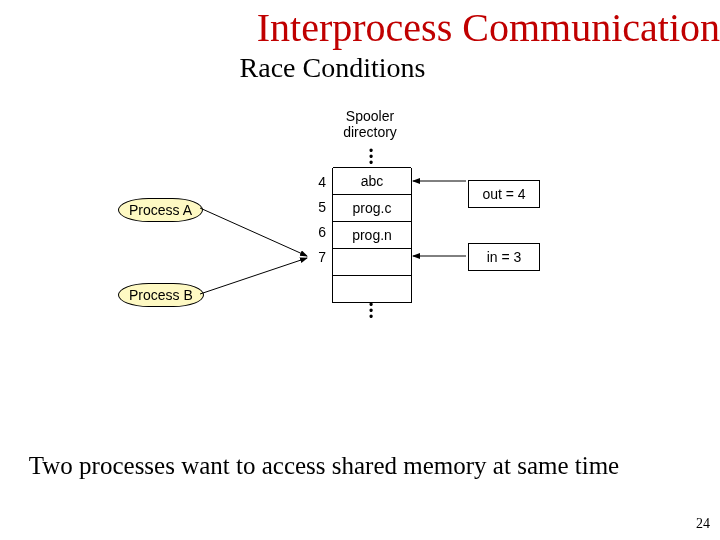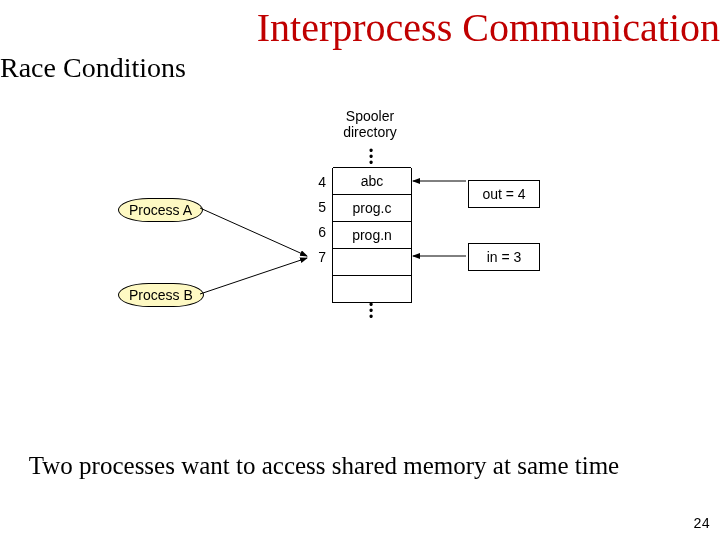--- a/index.html
+++ b/index.html
@@ -1,20 +1,20 @@
 <!DOCTYPE html>
 <html><head>
 <meta charset="utf-8">
 <style>
   html,body{margin:0;padding:0;width:720px;height:540px;background:#fff;font-family:"Times New Roman",Times,serif;color:#000}
   .slide{position:relative;width:720px;height:540px}
   .title{position:absolute;top:4px;left:0;width:720px;text-align:right;font-size:40px;color:#c00000}
-  .subtitle{position:absolute;top:52px;left:0;width:665px;font-size:28px;color:#000}
+  .subtitle{position:absolute;top:52px;left:0;width:665px;text-align:center;font-size:28px;color:#000}
   .caption{position:absolute;top:452px;left:0;width:648px;text-align:center;font-size:25px;color:#000}
-  .pagenum{position:absolute;bottom:8px;right:10px;font-size:14px;font-family:Liberation Mono, monospace;color:#000}
+  .pagenum{position:absolute;bottom:8px;right:10px;font-size:14px;font-family:Liberation Serif, serif;color:#000}
   .diagram{position:absolute;top:108px;left:0;width:720px;height:320px;font-family:Liberation Sans, sans-serif;font-size:14px;color:#000}
   .dlabel{position:absolute;top:0;left:325px;width:90px;text-align:center;font-size:14px;line-height:16px}
   .slotcol{position:absolute;top:60px;left:332px;width:78px;border-left:1px solid #000;border-right:1px solid #000}
   .slot{height:26px;border-top:1px solid #000;border-bottom:1px solid #000;display:flex;align-items:center;justify-content:center;margin-top:-1px}
   .idx{position:absolute;width:20px;text-align:right;font-size:14px}
   .vdots{position:absolute;left:366px;width:10px;text-align:center;display:flex;flex-direction:column;line-height:6px;font-size:12px}
   .vdots span{height:6px}
   .varbox{position:absolute;left:468px;width:70px;height:26px;border:1px solid #000;display:flex;align-items:center;justify-content:center;font-size:14px}
   .procbox{position:absolute;border:1px solid #000;border-radius:50%/70%;display:flex;align-items:center;justify-content:center;padding:3px 10px;font-size:14px;background:#fef9c3}
   svg.arrows{position:absolute;top:0;left:0;width:720px;height:320px;overflow:visible}

